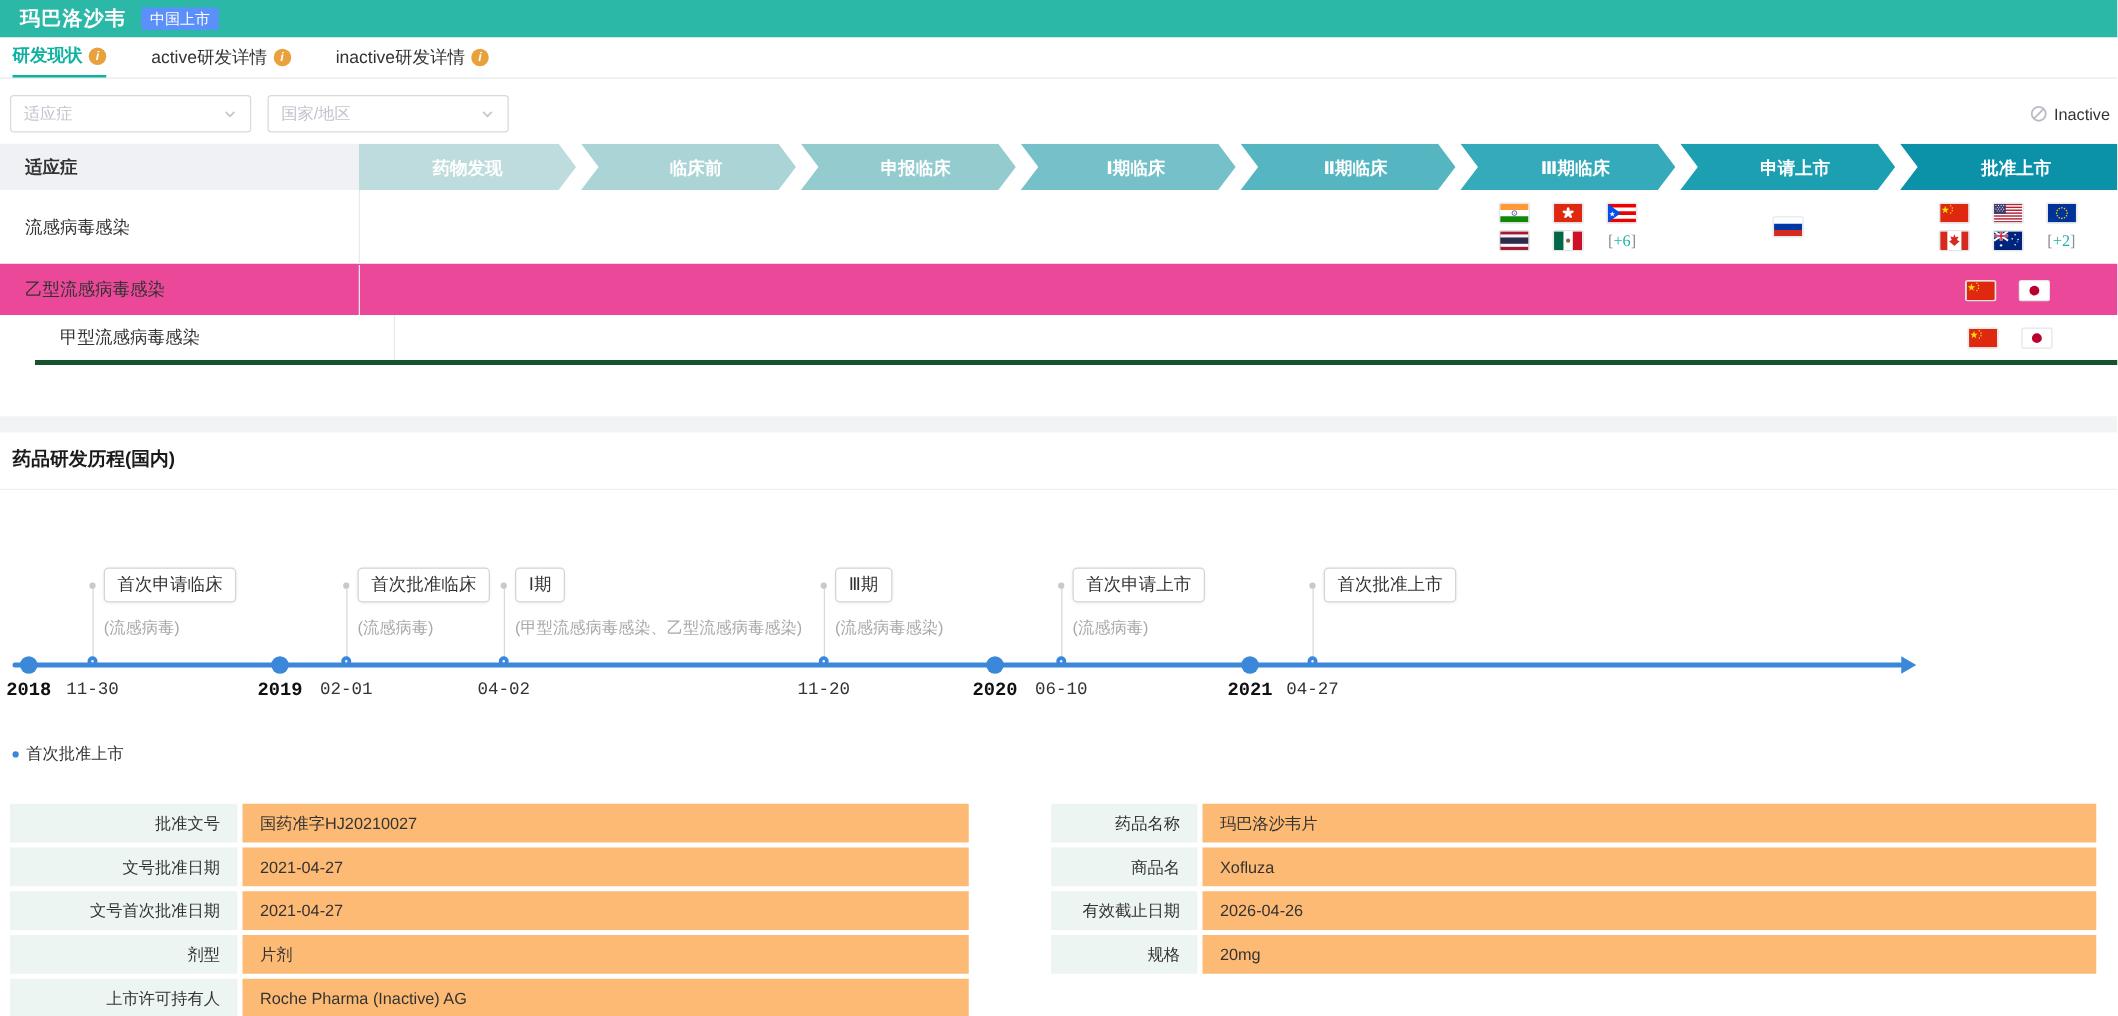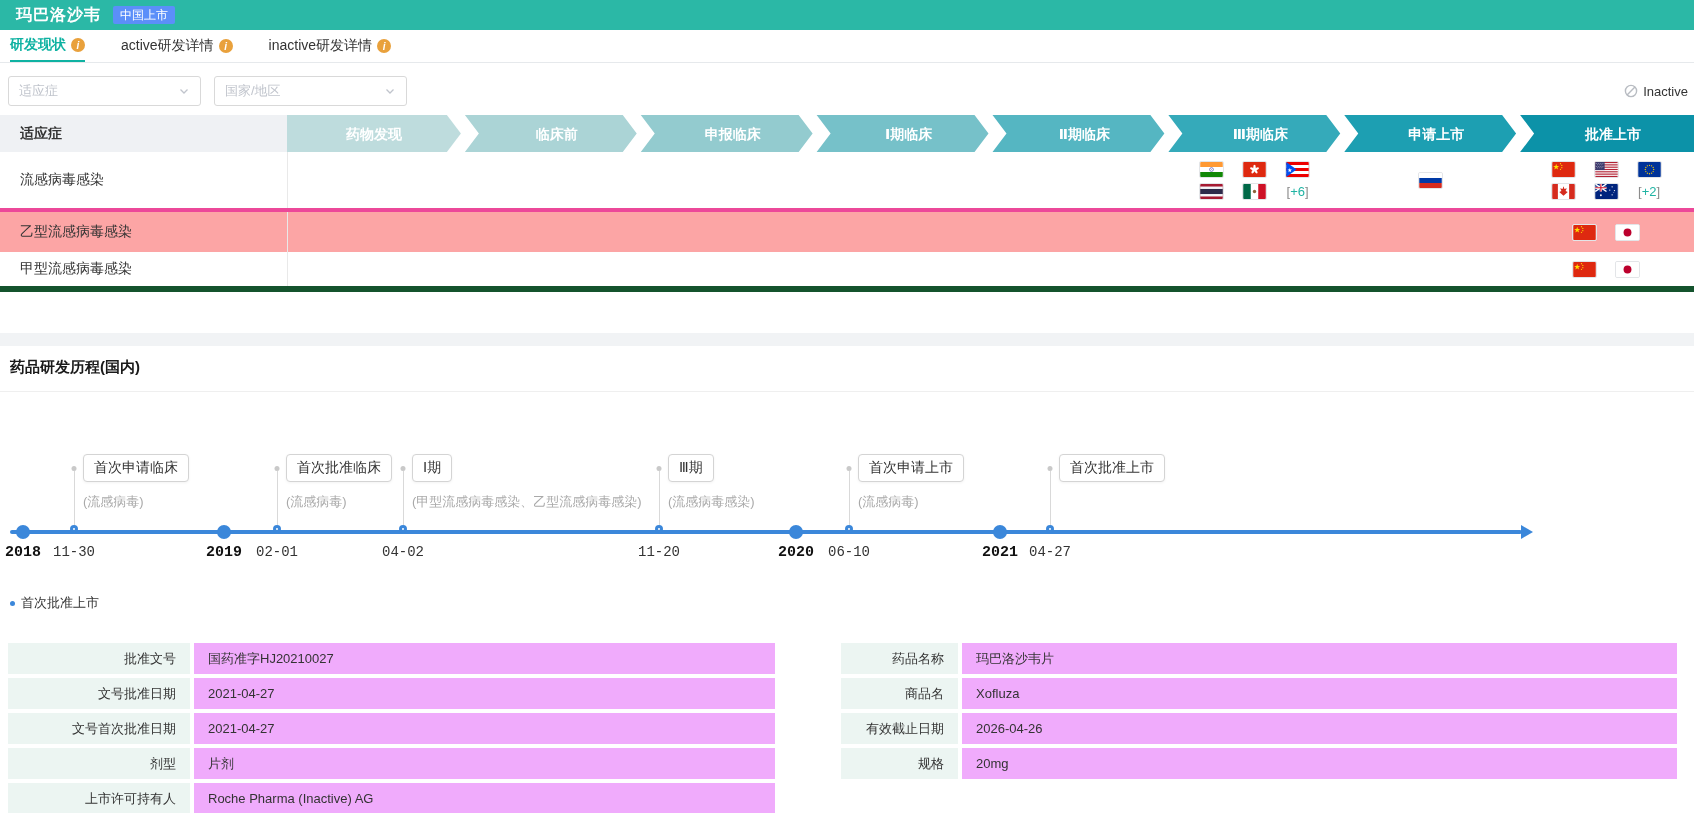--- a/index.html
+++ b/index.html
@@ -46,23 +46,23 @@
   
   .pipeline { margin-top: 9px; }
   .pipe-header { display: flex; height: 37px; }
   .corner-cell {
     width: 287px; background: #eff1f4; font-weight: bold; font-size: 14px;
     display: flex; align-items: center; padding-left: 20px;
   }
   .pipe-stages svg { display: block; }
   .pipe-stages text { font: bold 14px "Liberation Sans","DejaVu Sans",sans-serif; fill: #fff; }
   .p-row { display: flex; }
-  .p-row.r0 { height: 60px; border-bottom: 4px solid #ec4899; }
-  .p-row.r1 { height: 40px; background: #fca5a5; }
-  .p-row.r2 { height: 40px; border-bottom: 6px solid #14532d; }
+  .p-row.r0 { height: 60px; border-bottom: 1px solid #ec4899; font-family: Liberation Serif, serif; }
+  .p-row.r1 { height: 40px; background: #ec4899; }
+  .p-row.r2 { height: 40px; border-bottom: 4px solid #14532d; margin-left: 28px; }
   .p-ind { width: 287px; display: flex; align-items: center; padding-left: 20px; font-size: 14px; }
   .p-cells { flex: 1; display: grid; grid-template-columns: repeat(8, 1fr); border-left: 1px solid #e9e9e9; }
   .p-cell { display: flex; flex-direction: column; justify-content: center; align-items: center; gap: 5px; }
   .flag-line { display: flex; gap: 18px; align-items: center; justify-content: center; }
   .flag-line > * { min-width: 25px; display: inline-flex; justify-content: center; }
   .flag {
     width: 25px; height: 17px; border: 1px solid #e3e5e8; border-radius: 2px;
     overflow: hidden; background: #fff; flex: none;
   }
   .flag svg { width: 100%; height: 100%; display: block; }
@@ -94,21 +94,21 @@
   .tl-sub { position: absolute; top: 101px; font-size: 13px; color: #a9a9a9; white-space: nowrap; }
   .tl-date { position: absolute; top: 152px; font-size: 14px; color: #333; transform: translateX(-50%); white-space: nowrap; font-family: Liberation Mono, monospace; }
   .tl-date.year { font-weight: bold; font-size: 15px; color: #111; }
   
   .detail-title { display: flex; align-items: center; gap: 6px; margin: 16px 0 0 10px; font-size: 13px; }
   .detail-title .dot { width: 5px; height: 5px; border-radius: 50%; background: #3b87da; }
   .detail-tables { display: flex; gap: 66px; padding-left: 8px; margin-top: 31px; }
   .kv-table { display: flex; flex-direction: column; gap: 4px; }
   .kv-row { display: flex; gap: 4px; height: 31px; justify-content: space-between; }
   .kv-label { background: #ecf5f2; text-align: right; padding-right: 14px; font-size: 13px; line-height: 31px; }
-  .kv-value { background: #f0abfc; padding-left: 14px; font-size: 13px; line-height: 31px; }
+  .kv-value { background: #fdba74; padding-left: 14px; font-size: 13px; line-height: 31px; }
   .kv-table.left .kv-label { width: 182px; }
   .kv-table.left .kv-value { width: 581px; }
   .kv-table.right .kv-label { width: 117px; }
   .kv-table.right .kv-value { width: 715px; }
 </style>
 </head>
 <body>
 
 <header class="app-header">
   <span class="drug-title">玛巴洛沙韦</span>

